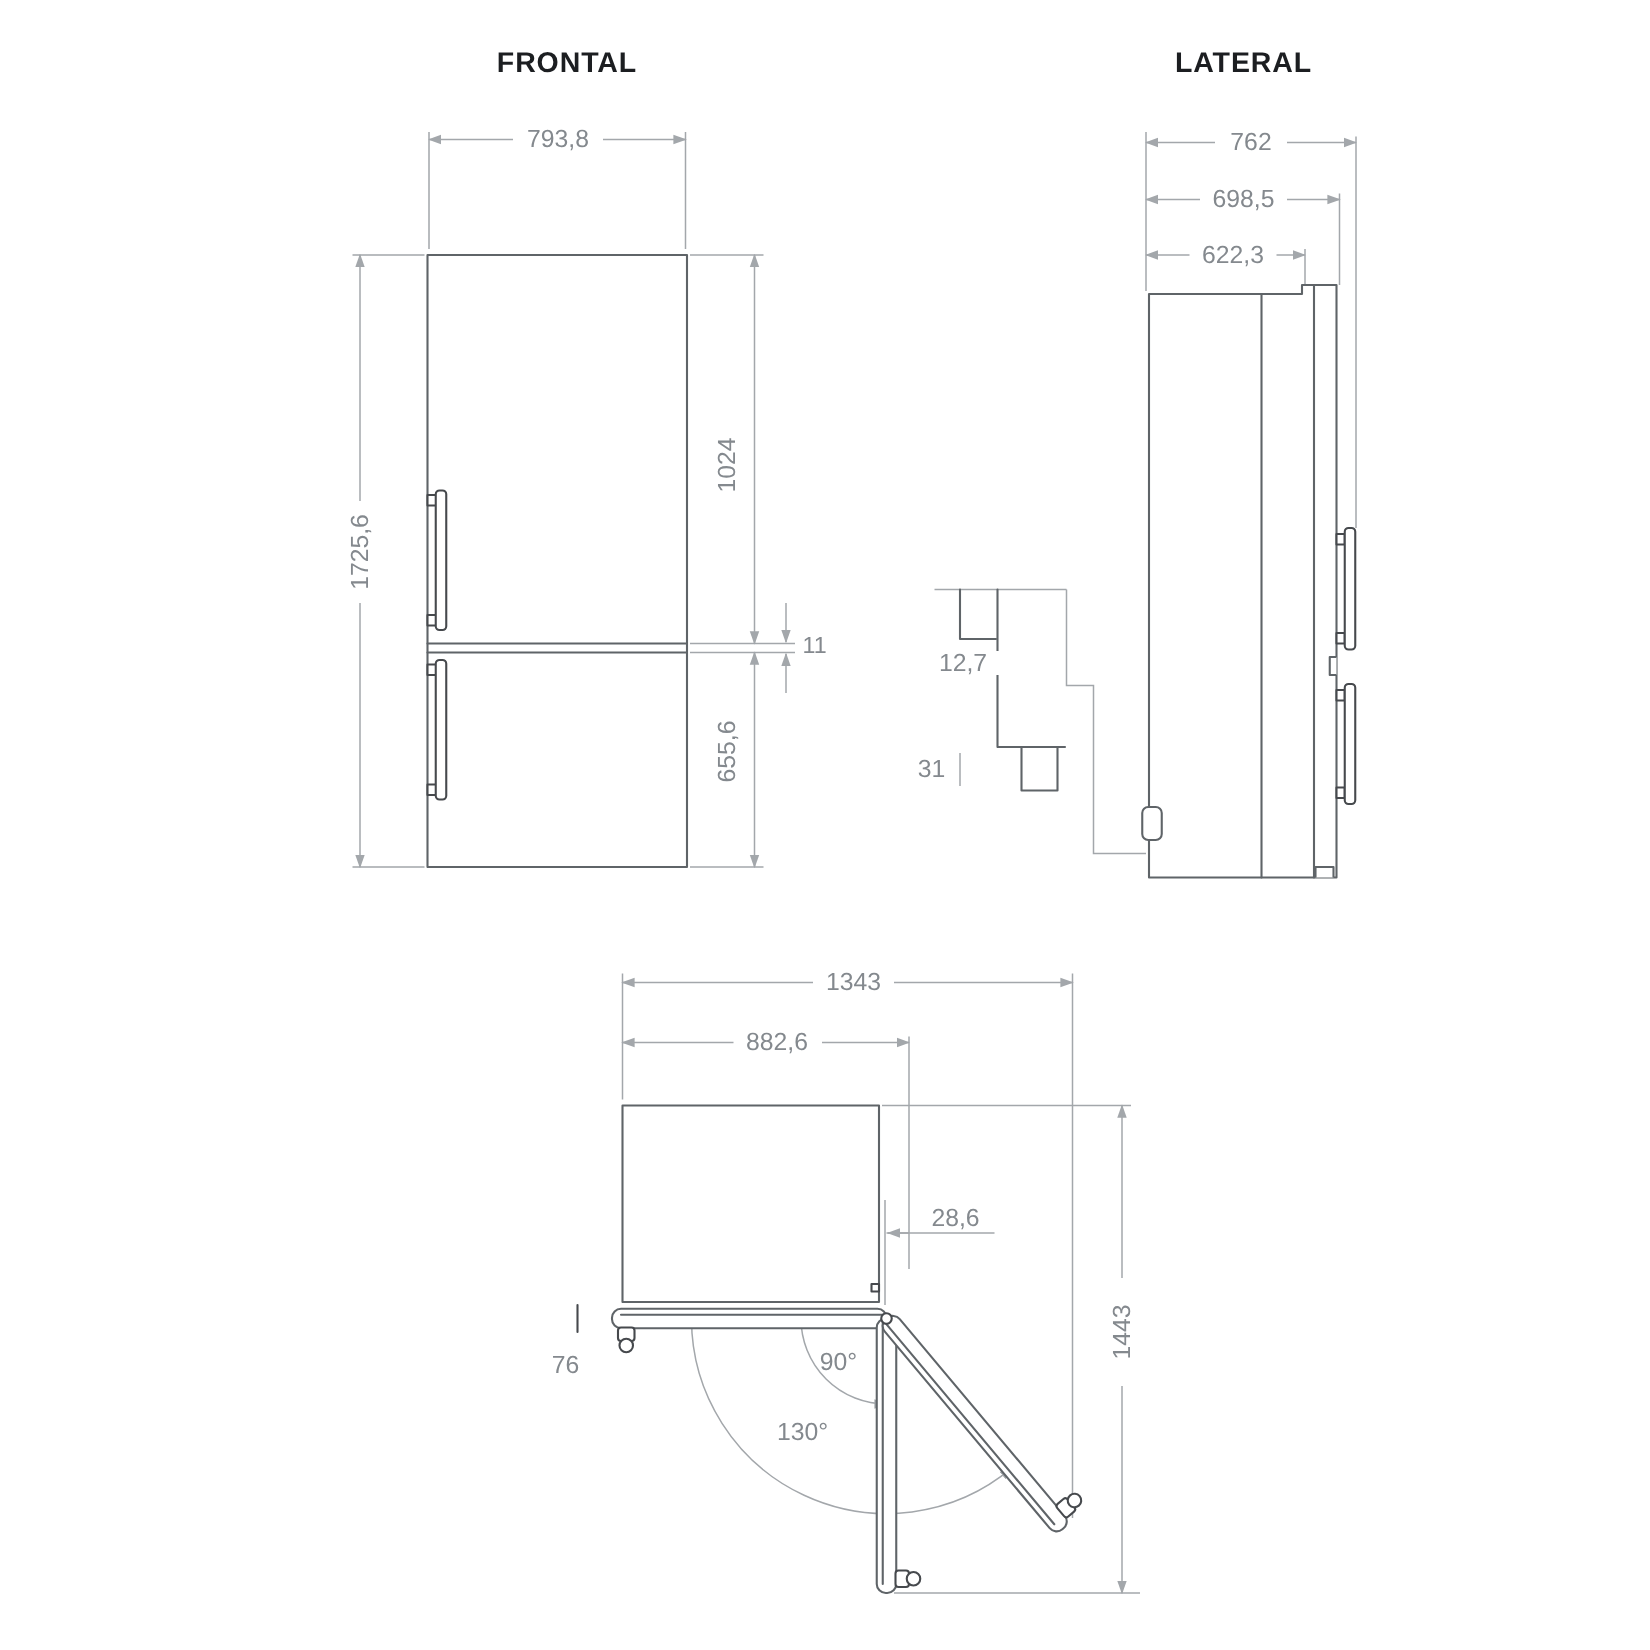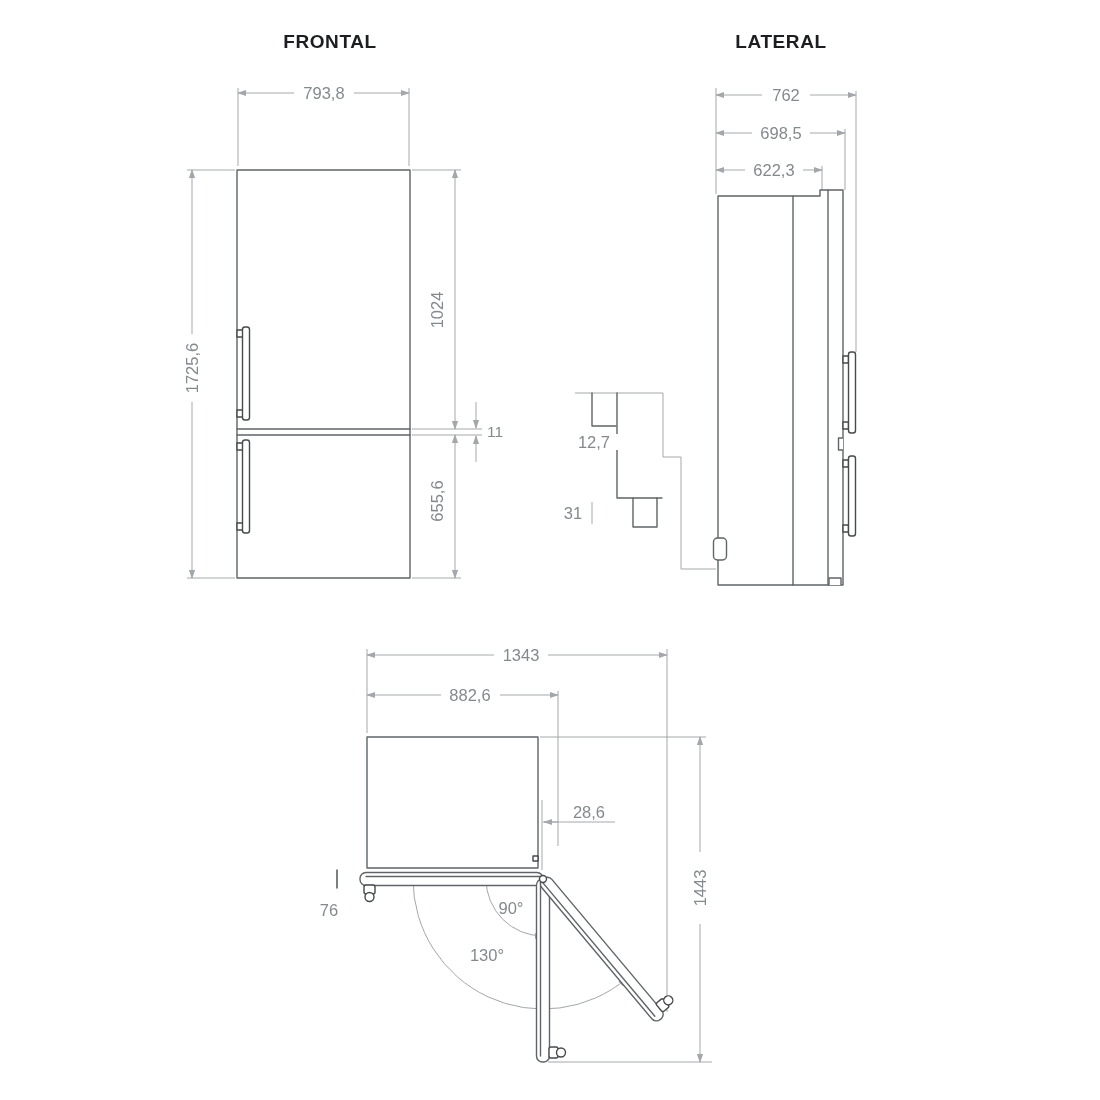--- a/index.html
+++ b/index.html
@@ -1,20 +1,20 @@
 <!DOCTYPE html>
 <html style="--outline: #5f6468; --dim: #a3a7ab; --text: #84898e; --title: #1c1e21; --dark: #46494d; --bg: #ffffff;"><head>
 <meta charset="utf-8">
 <style>
   :root{
     --outline:#5f6468; --dim:#a3a7ab; --text:#84898e;
     --title:#1c1e21; --dark:#46494d; --bg:#ffffff;
   }
   html,body{margin:0;padding:0;background:var(--bg);}
-  .stage{width:909px;height:1100px;background:var(--bg);position:relative;overflow:hidden;}
+  .stage{width:909px;height:1100px;background:var(--bg);position:relative;overflow:hidden;padding-left:48px;}
   svg{display:block;font-family:"Liberation Sans", sans-serif;}
   .ln  {stroke:var(--outline);fill:none;stroke-width:1.4;stroke-linejoin:round;stroke-linecap:round;}
   .lnf {stroke:var(--outline);fill:#fff;stroke-width:1.4;stroke-linejoin:round;}
   .dk  {stroke:var(--dark);fill:#fff;stroke-width:1.4;stroke-linejoin:round;}
   .dkl {stroke:var(--dark);fill:none;stroke-width:1.4;stroke-linecap:round;}
   .dim {stroke:var(--dim);fill:none;stroke-width:1;}
   .wbg {fill:#fff;stroke:none;}
   text.t {fill:var(--text);font-size:16.5px;}
   text.ts{fill:var(--text);font-size:15.5px;}
   text.title{fill:var(--title);font-size:19px;font-weight:bold;letter-spacing:.6px;}

